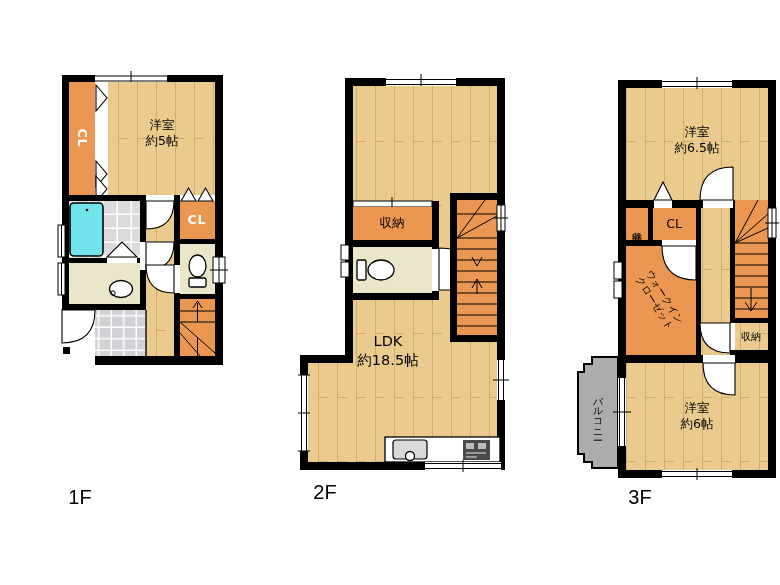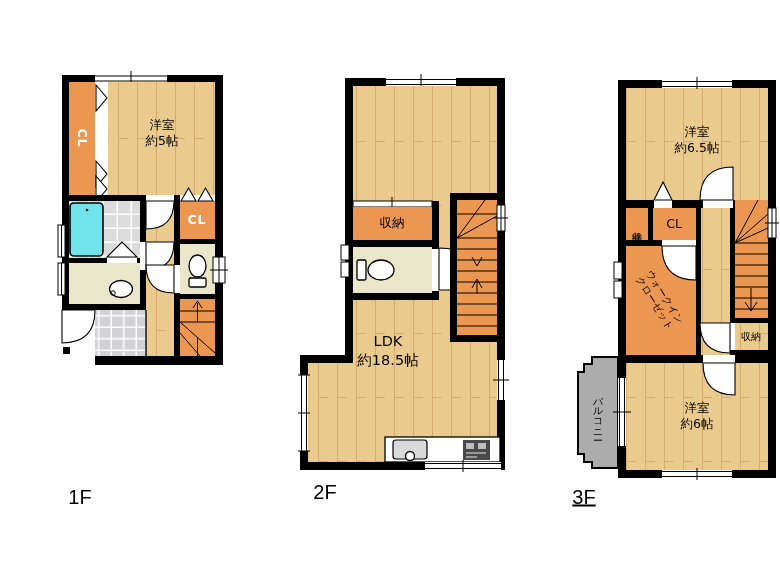--- a/index.html
+++ b/index.html
@@ -385,15 +385,15 @@
     <div class="lab small" style="left:181px;top:258px;">収納</div>
     <div class="lab small vert" style="left:28px;top:334px;">バルコニー</div>
     <div class="lab" style="left:127px;top:338px;">
       <span>洋室</span>
       <span class="l2">約6帖</span>
     </div>
   </div>
 
   <div class="floorlabel" style="left:80px;top:497px;text-align:center;">1F</div>
   <div class="floorlabel" style="left:325px;top:492px;">2F</div>
-  <div class="floorlabel" style="left:584px;top:497px;text-decoration:underline;">3F</div>
+  <div class="floorlabel" style="left:640px;top:497px;">3F</div>
 
 </div>
 
 </body></html>

